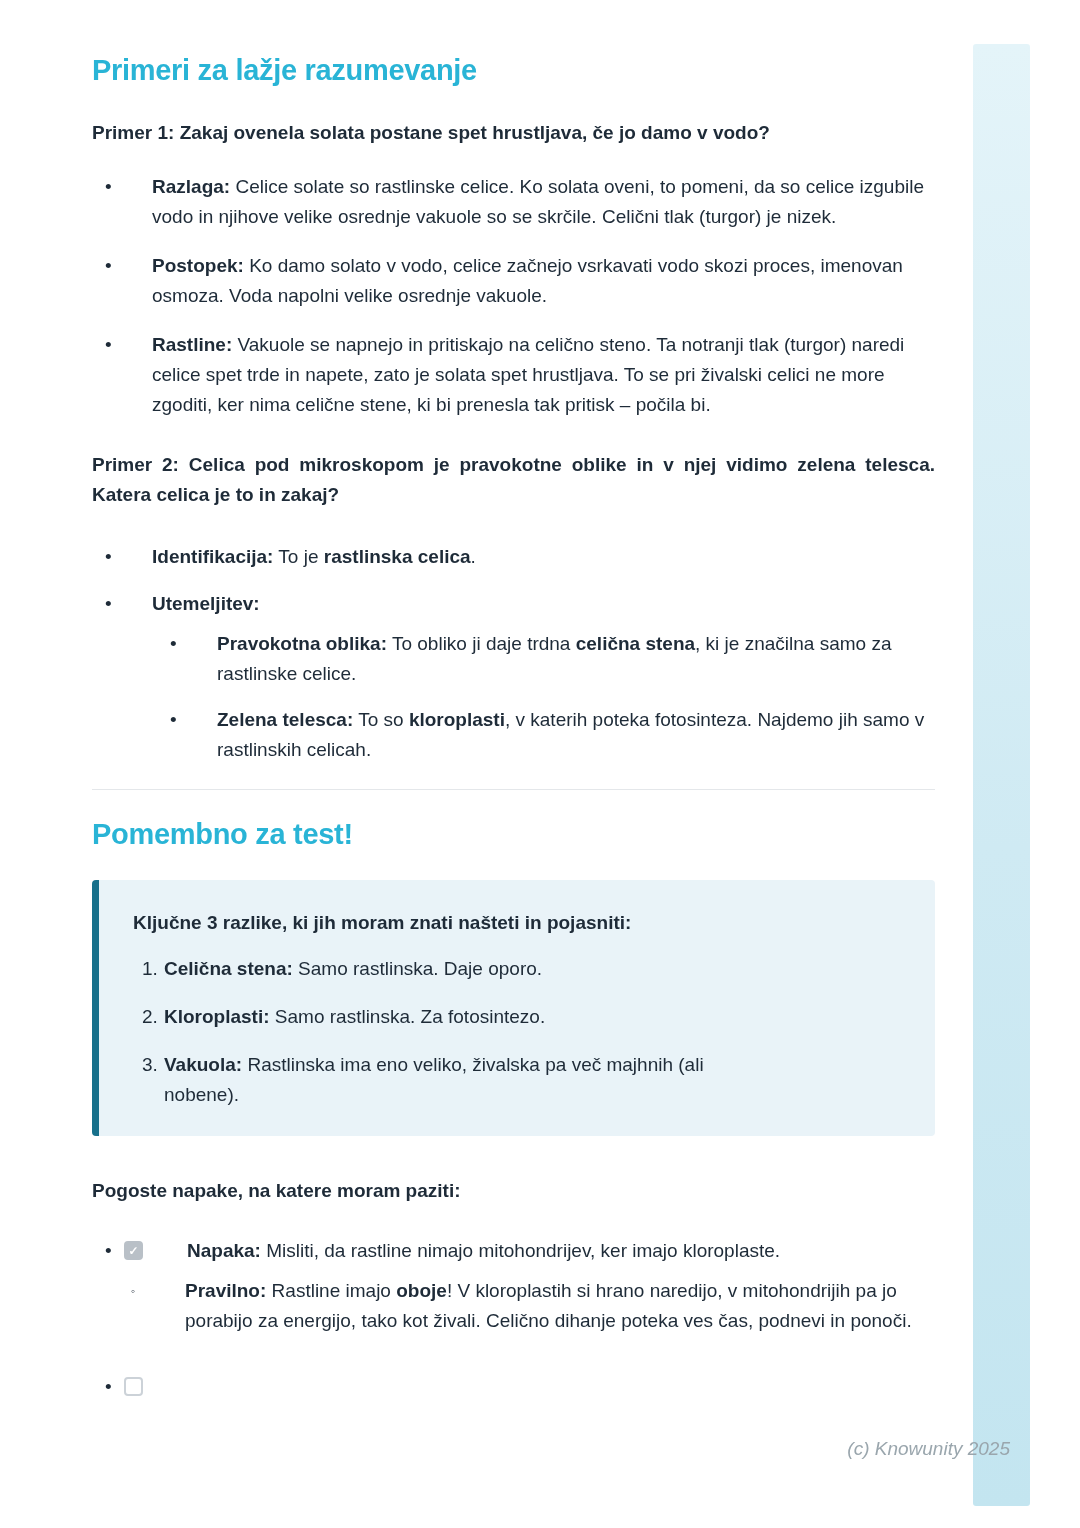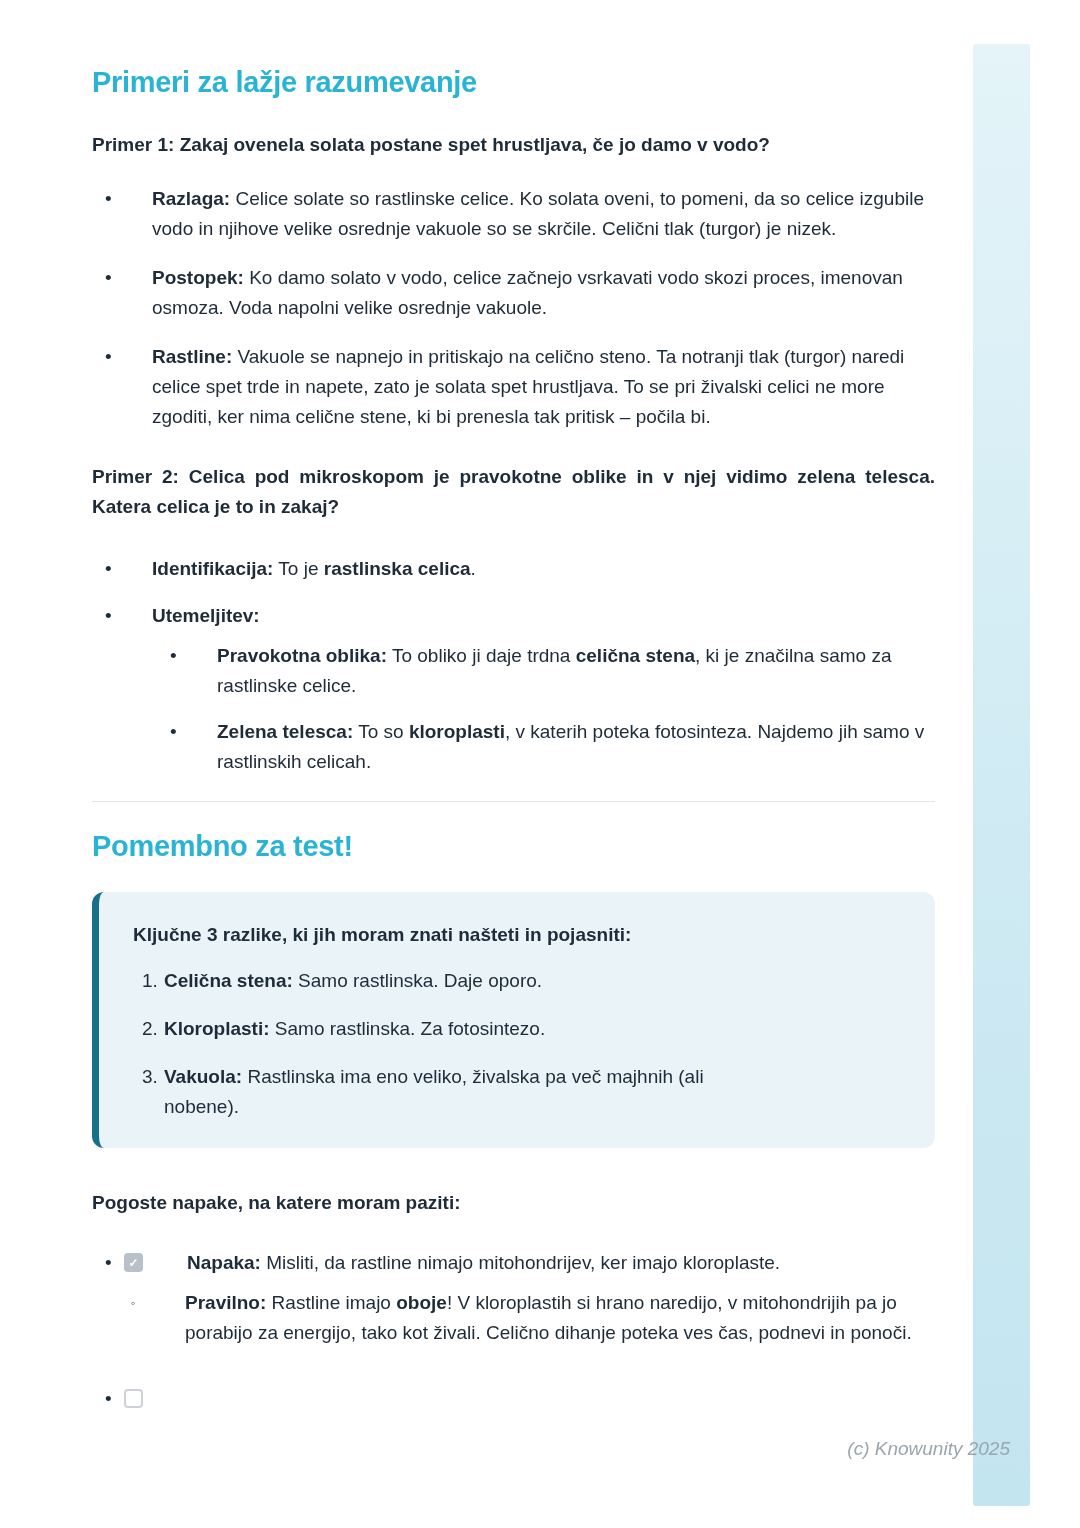--- a/index.html
+++ b/index.html
@@ -17,21 +17,21 @@
     top: 44px;
     right: 50px;
     width: 57px;
     height: 1462px;
     border-radius: 3px;
     background: linear-gradient(180deg, #e4f4f9 0%, #cfeaf3 55%, #c3e5f0 100%);
   }
   .content {
     position: absolute;
     left: 92px;
-    top: 12px;
+    top: 0;
     width: 843px;
     padding-top: 54px;
   }
   .h-accent {
     margin: 0;
     font-size: 29px;
     line-height: 32px;
     font-weight: 700;
     color: #29b4d6;
     letter-spacing: -0.3px;
@@ -68,21 +68,21 @@
   }
   .divider {
     border: none;
     border-top: 1px solid #e4e7ea;
     margin: 24px 0 0 0;
   }
   .callout {
     margin-top: 30px;
     background: #e9f3f8;
     border-left: 7px solid #17708b;
-    border-radius: 12px;
+    border-radius: 4px;
     padding: 28px 40px 26px 34px;
     box-sizing: border-box;
   }
   .callout-heading { font-size: 19px; line-height: 30px; font-weight: 700; }
   .clist { margin-top: 16px; display: flex; flex-direction: column; gap: 18px; }
   .cli { display: flex; align-items: flex-start; }
   .cli .num {
     flex: none;
     width: 31px;
     padding-left: 9px;

